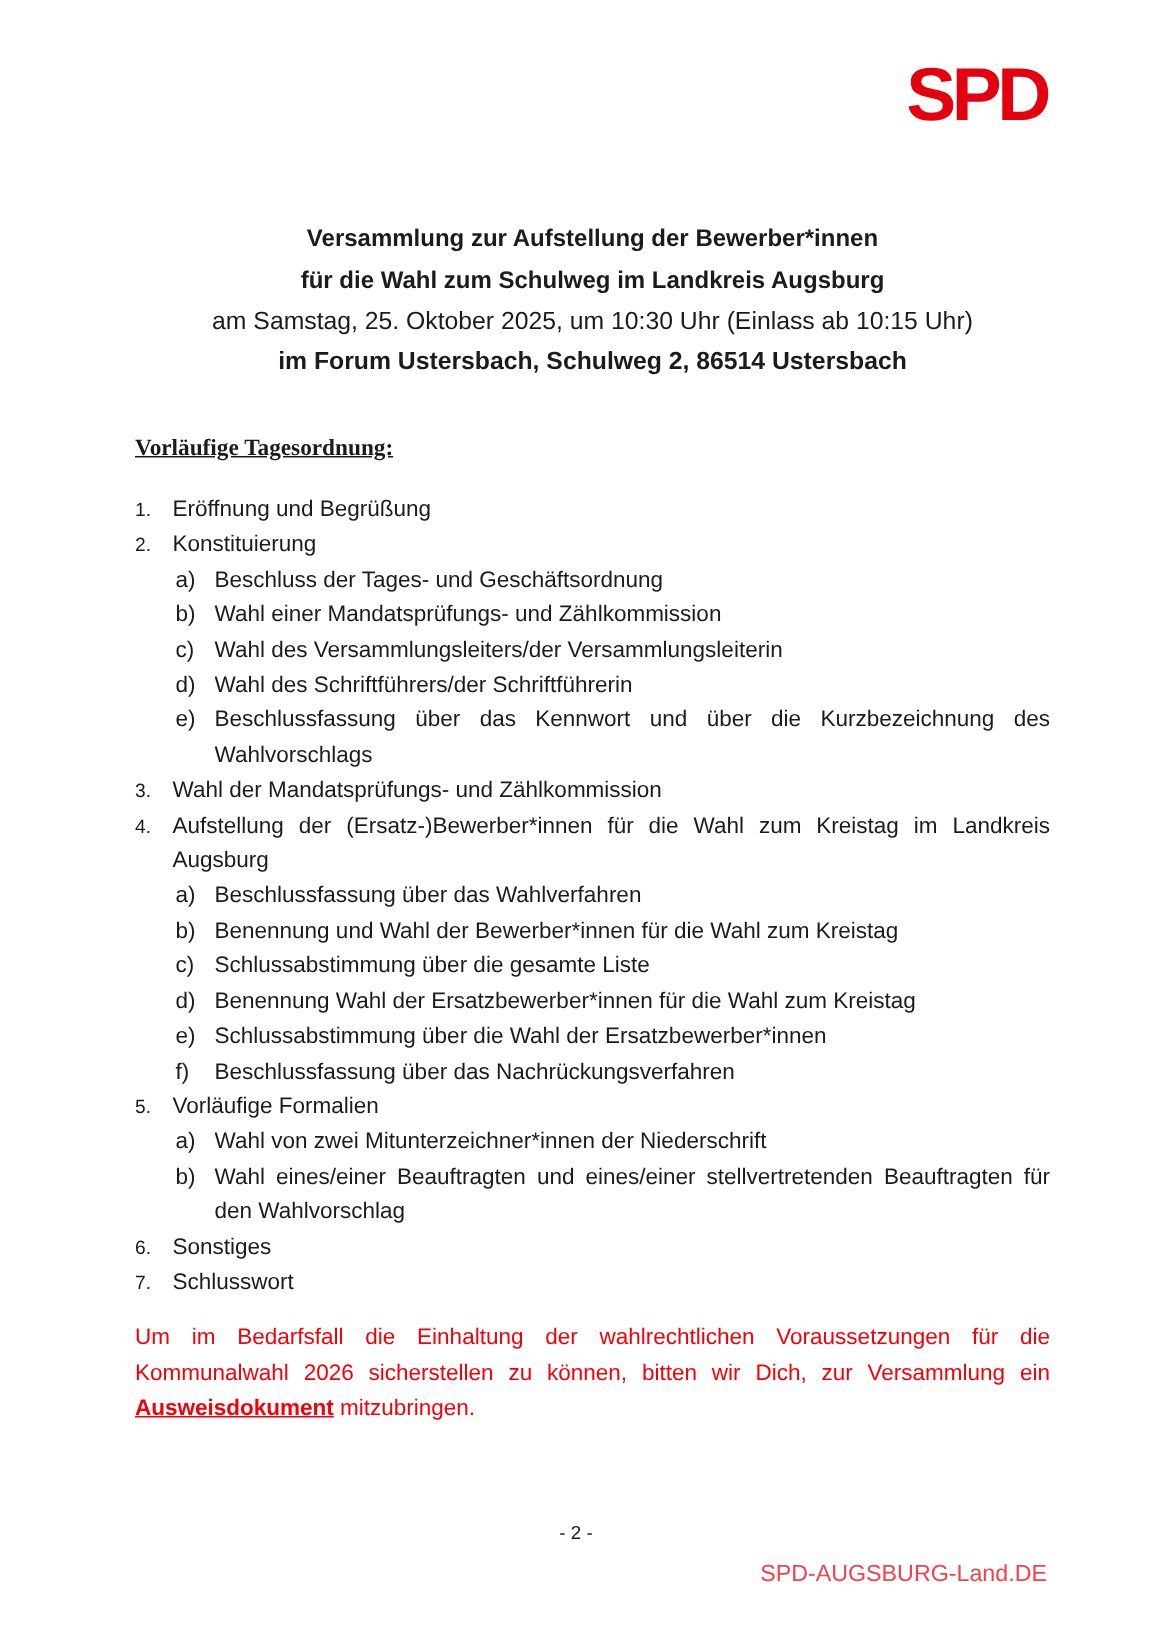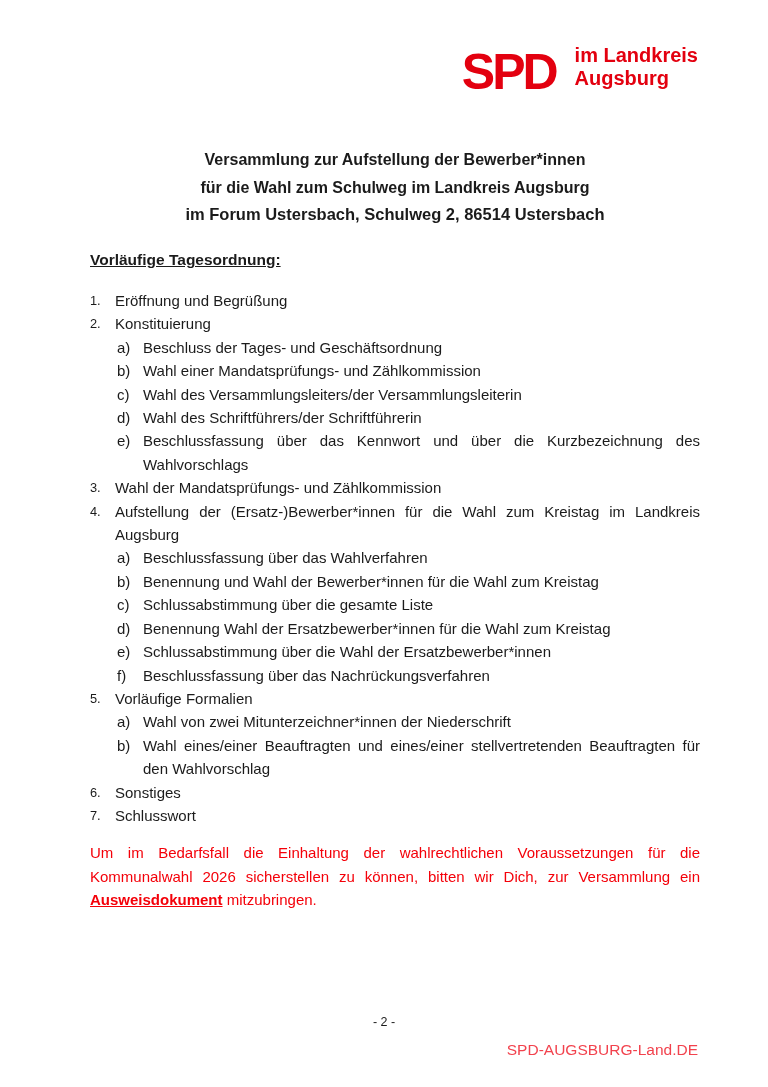--- a/index.html
+++ b/index.html
@@ -25,23 +25,24 @@
   .logo-tagline{
     font-size:20px;font-weight:bold;line-height:23px;padding-bottom:1px;
   }
   
   .title-block{padding-top:146px;text-align:center;}
   .title-line{font-size:16px;font-weight:bold;line-height:27.5px;}
   .title-date{font-size:16.5px;line-height:27px;}
   .title-location{font-size:16.5px;font-weight:bold;line-height:27px;}
   
   .agenda-heading{
-    margin-top:20px;
+    margin-top:32px;
     font-size:15.5px;font-weight:bold;text-decoration:underline;
     line-height:23px;
+    font-family:Liberation Serif, serif;
   }
   .agenda-list{margin-top:18px;font-size:15px;}
   .row{display:flex;line-height:23.4px;}
   .row .num{flex:none;width:25px;font-size:12.8px;line-height:23.4px;}
   .row .letter{flex:none;width:26px;}
   .row .txt{flex:1;text-align:justify;hyphens:manual;}
   .row.sub{margin-left:27px;}
   
   .notice{
     margin:14px 0 0 0;
@@ -60,29 +61,26 @@
     color:#f2424d;font-size:15.5px;line-height:20px;
   }
 </style>
 </head>
 <body>
 
 <div class="page">
 
   <div class="logo">
     <span class="logo-spd">SPD</span>
-    <span class="logo-tagline">
-      <span>im Landkreis</span><br>
-      <span>Augsburg</span>
-    </span>
   </div>
 
   <div class="title-block">
     <div class="title-line">Versammlung zur Aufstellung der Bewerber*innen</div>
     <div class="title-line">für die Wahl zum Schulweg im Landkreis Augsburg</div>
+    <div class="title-date">am Samstag, 25. Oktober 2025, um 10:30 Uhr (Einlass ab 10:15 Uhr)</div>
     <div class="title-location">im Forum Ustersbach, Schulweg 2, 86514 Ustersbach</div>
   </div>
 
   <div class="agenda-heading">Vorläufige Tagesordnung:</div>
   <div class="agenda-list">
       <div class="row">
         <span class="num">1.</span>
         <div class="txt">Eröffnung und Begrüßung</div>
       </div>
       <div class="row">

